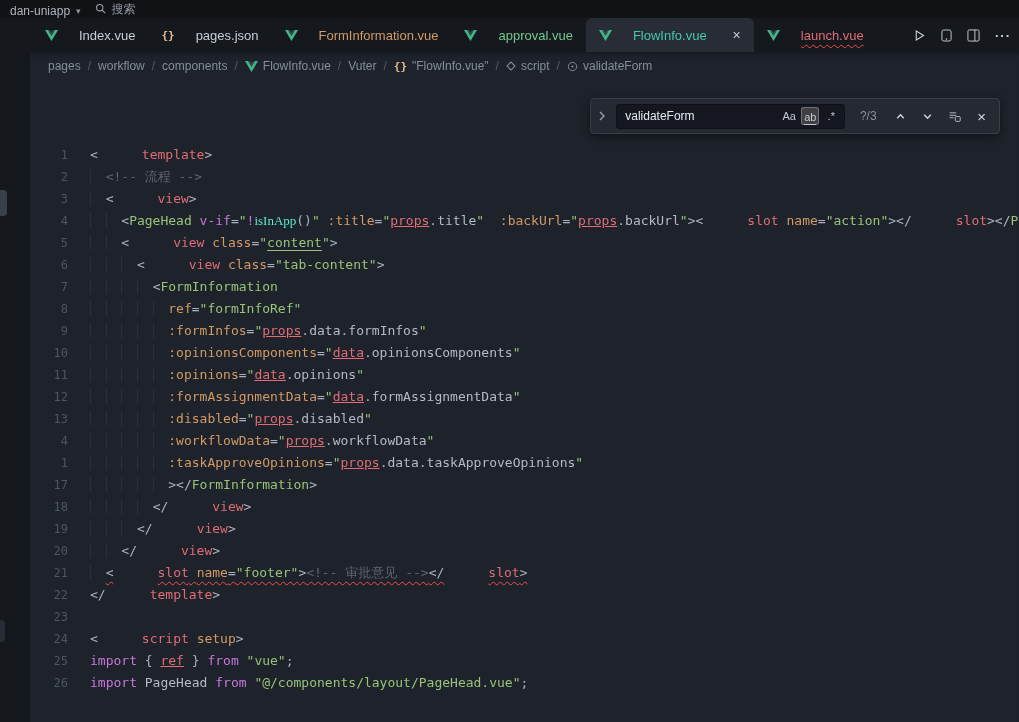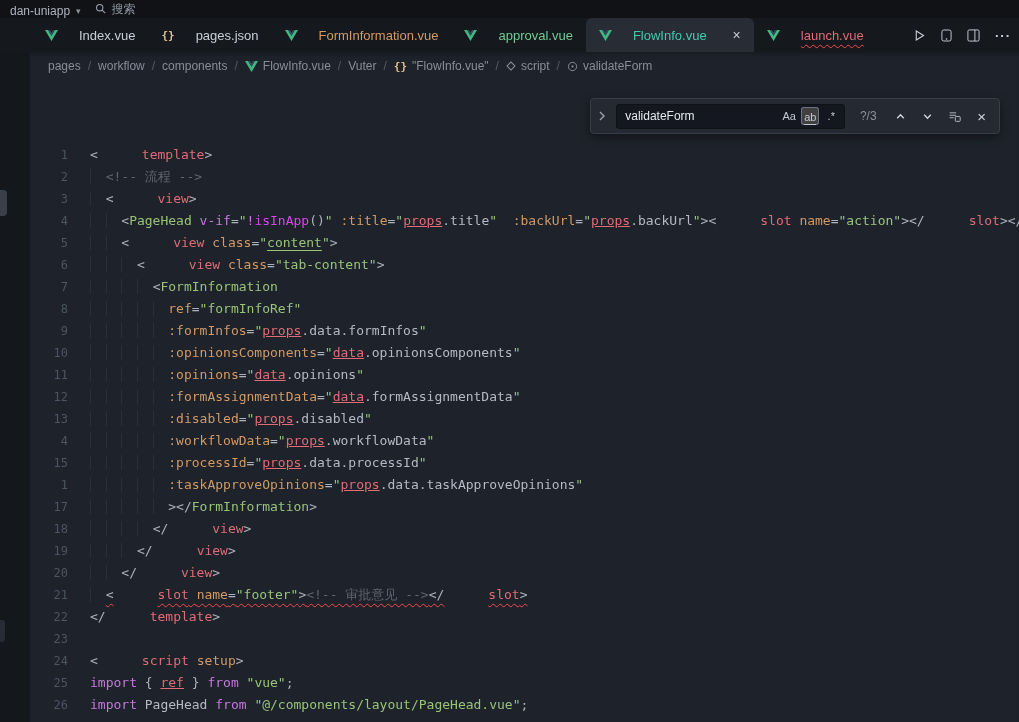--- a/index.html
+++ b/index.html
@@ -96,21 +96,21 @@
   .lc { white-space: pre; }
   .ind { background-image: repeating-linear-gradient(90deg, #2a2f38 0, #2a2f38 1px, transparent 1px, transparent 2ch); }
   .squiggle {
     text-decoration-line: underline; text-decoration-style: wavy;
     text-decoration-color: #f14c4c; text-decoration-thickness: 1px;
     text-underline-offset: 3.5px;
   }
   .t-pn { color: #abb2bf; } .t-tg { color: #e06c75; margin-left: 44px; } .t-cp { color: #98c379; }
   .t-at { color: #d19a66; } .t-kw { color: #c678dd; } .t-st { color: #98c379; }
   .t-cm { color: #5d6370; } .t-vr { color: #e06c75; text-decoration: underline; } .t-id { color: #b3bac6; }
-  .t-fn { color: #d946ef; }
+  .t-fn { color: #5eead4; font-family: Liberation Serif, serif; }
   .t-stu { color: #98c379; text-decoration: underline; text-underline-offset: 3px; margin-top: 17px; }
 </style>
 </head>
 <body>
 
 <div class="titlebar">
   <span class="proj">
     <span>dan-uniapp</span>
     <span class="caret">▾</span>
   </span>
@@ -353,24 +353,20 @@
       </div>
       <div class="line">
         <span class="ln">13</span>
         <span class="lc"><span class="ind">          </span><span class="t-at">:disabled</span><span class="t-pn">=</span><span class="t-st">"</span><span class="t-vr">props</span><span class="t-pn">.</span><span class="t-id">disabled</span><span class="t-st">"</span></span>
       </div>
       <div class="line">
         <span class="ln">4</span>
         <span class="lc"><span class="ind">          </span><span class="t-at">:workflowData</span><span class="t-pn">=</span><span class="t-st">"</span><span class="t-vr">props</span><span class="t-pn">.</span><span class="t-id">workflowData</span><span class="t-st">"</span></span>
       </div>
       <div class="line">
-        <span class="ln">15</span>
-        <span class="lc"><span class="ind">          </span><span class="t-at">:processId</span><span class="t-pn">=</span><span class="t-st">"</span><span class="t-vr">props</span><span class="t-pn">.</span><span class="t-id">data</span><span class="t-pn">.</span><span class="t-id">processId</span><span class="t-st">"</span></span>
-      </div>
-      <div class="line">
         <span class="ln">1</span>
         <span class="lc"><span class="ind">          </span><span class="t-at">:taskApproveOpinions</span><span class="t-pn">=</span><span class="t-st">"</span><span class="t-vr">props</span><span class="t-pn">.</span><span class="t-id">data</span><span class="t-pn">.</span><span class="t-id">taskApproveOpinions</span><span class="t-st">"</span></span>
       </div>
       <div class="line">
         <span class="ln">17</span>
         <span class="lc"><span class="ind">          </span><span class="t-pn">&gt;&lt;/</span><span class="t-cp">FormInformation</span><span class="t-pn">&gt;</span></span>
       </div>
       <div class="line">
         <span class="ln">18</span>
         <span class="lc"><span class="ind">        </span><span class="t-pn">&lt;/</span><span class="t-tg">view</span><span class="t-pn">&gt;</span></span>

